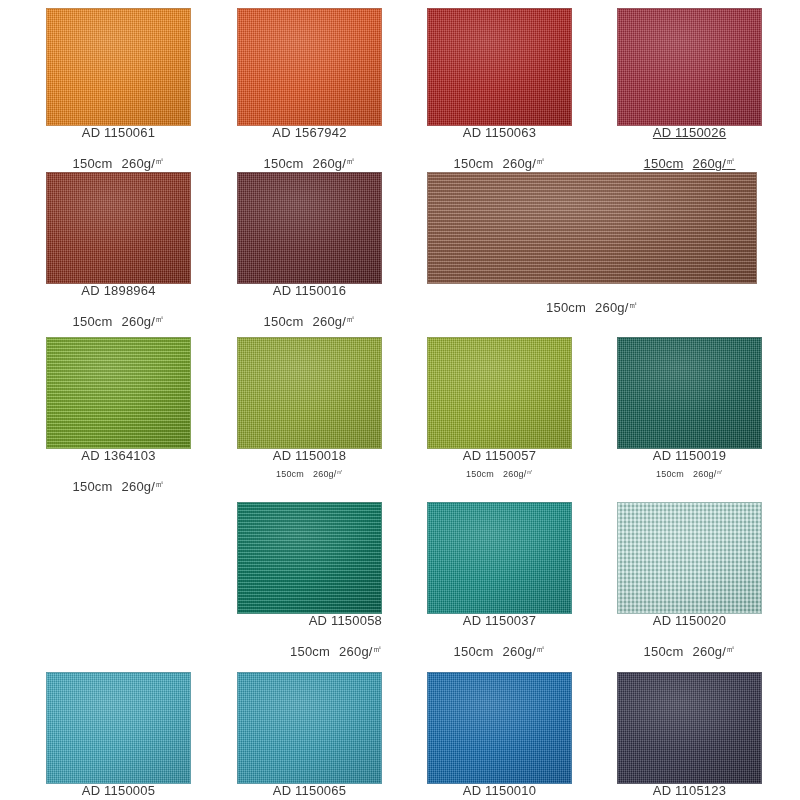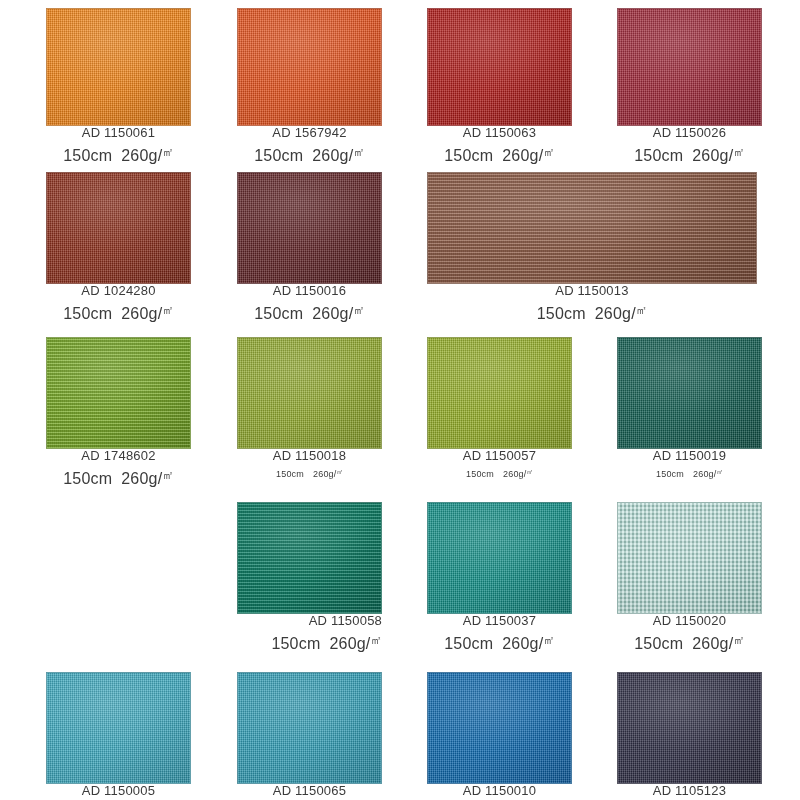--- a/index.html
+++ b/index.html
@@ -102,25 +102,25 @@
 
   
   .code {
     font-size: 13px;
     letter-spacing: 0.2px;
     color: #3b3b3b;
     white-space: nowrap;
     line-height: 1.1;
   }
   .spec {
-    font-size: 16px;
+    font-size: 13px;
     letter-spacing: 0.2px;
     color: #3b3b3b;
     white-space: nowrap;
-    margin-top: 6px;
+    margin-top: 16px;
     line-height: 1.1;
   }
   .spec .w { margin-right: 9px; }
 
   
   .cell.small-spec .spec { font-size: 9px; margin-top: 5px; }
 
   .sup {
     font-size: 0.72em;
     vertical-align: 0.42em;
@@ -139,43 +139,42 @@
     <div class="cell" style="left: 237px; top: 8px; width: 145px;">
       <div class="swatch" style="height: 118px; background: linear-gradient(135deg, rgb(226, 78, 24) 0%, rgb(226, 78, 24) 55%, rgb(200, 63, 16) 100%);"></div>
       <div class="code">AD 1567942</div>
       <div class="spec"><span class="w">150cm</span><span>260g/</span><span class="sup">㎡</span></div>
     </div>
     <div class="cell" style="left: 427px; top: 8px; width: 145px;">
       <div class="swatch" style="height: 118px; background: linear-gradient(135deg, rgb(174, 23, 21) 0%, rgb(174, 23, 21) 55%, rgb(147, 15, 14) 100%);"></div>
       <div class="code">AD 1150063</div>
       <div class="spec"><span class="w">150cm</span><span>260g/</span><span class="sup">㎡</span></div>
     </div>
-    <div class="cell" style="left: 617px; top: 8px; width: 145px;">
+    <div class="cell" style="left: 617px; top: 8px; width: 145px; text-decoration: underline;">
       <div class="swatch" style="height: 118px; background: linear-gradient(135deg, rgb(156, 35, 52) 0%, rgb(156, 35, 52) 55%, rgb(133, 25, 42) 100%);"></div>
       <div class="code">AD 1150026</div>
       <div class="spec"><span class="w">150cm</span><span>260g/</span><span class="sup">㎡</span></div>
     </div>
     <div class="cell" style="left: 46px; top: 172px; width: 145px;">
       <div class="swatch" style="height: 112px; background: linear-gradient(135deg, rgb(138, 42, 23) 0%, rgb(138, 42, 23) 55%, rgb(116, 31, 15) 100%);"></div>
-      <div class="code">AD 1024280</div>
+      <div class="code">AD 1898964</div>
       <div class="spec"><span class="w">150cm</span><span>260g/</span><span class="sup">㎡</span></div>
     </div>
     <div class="cell" style="left: 237px; top: 172px; width: 145px;">
       <div class="swatch" style="height: 112px; background: linear-gradient(135deg, rgb(94, 32, 35) 0%, rgb(94, 32, 35) 55%, rgb(76, 23, 26) 100%);"></div>
       <div class="code">AD 1150016</div>
       <div class="spec"><span class="w">150cm</span><span>260g/</span><span class="sup">㎡</span></div>
     </div>
     <div class="cell" style="left: 427px; top: 172px; width: 330px;">
       <div class="swatch ribbed" style="height: 112px; background: linear-gradient(135deg, rgb(147, 96, 74) 0%, rgb(147, 96, 74) 55%, rgb(124, 77, 57) 100%);"></div>
-      <div class="code">AD 1150013</div>
       <div class="spec"><span class="w">150cm</span><span>260g/</span><span class="sup">㎡</span></div>
     </div>
     <div class="cell" style="left: 46px; top: 337px; width: 145px;">
       <div class="swatch ribbed" style="height: 112px; background: linear-gradient(135deg, rgb(125, 176, 42) 0%, rgb(125, 176, 42) 55%, rgb(107, 154, 31) 100%);"></div>
-      <div class="code">AD 1748602</div>
+      <div class="code">AD 1364103</div>
       <div class="spec"><span class="w">150cm</span><span>260g/</span><span class="sup">㎡</span></div>
     </div>
     <div class="cell small-spec" style="left: 237px; top: 337px; width: 145px;">
       <div class="swatch" style="height: 112px; background: linear-gradient(135deg, rgb(143, 168, 42) 0%, rgb(143, 168, 42) 55%, rgb(124, 148, 31) 100%);"></div>
       <div class="code">AD 1150018</div>
       <div class="spec"><span class="w">150cm</span><span>260g/</span><span class="sup">㎡</span></div>
     </div>
     <div class="cell small-spec" style="left: 427px; top: 337px; width: 145px;">
       <div class="swatch" style="height: 112px; background: linear-gradient(135deg, rgb(147, 173, 36) 0%, rgb(147, 173, 36) 55%, rgb(127, 152, 26) 100%);"></div>
       <div class="code">AD 1150057</div>

